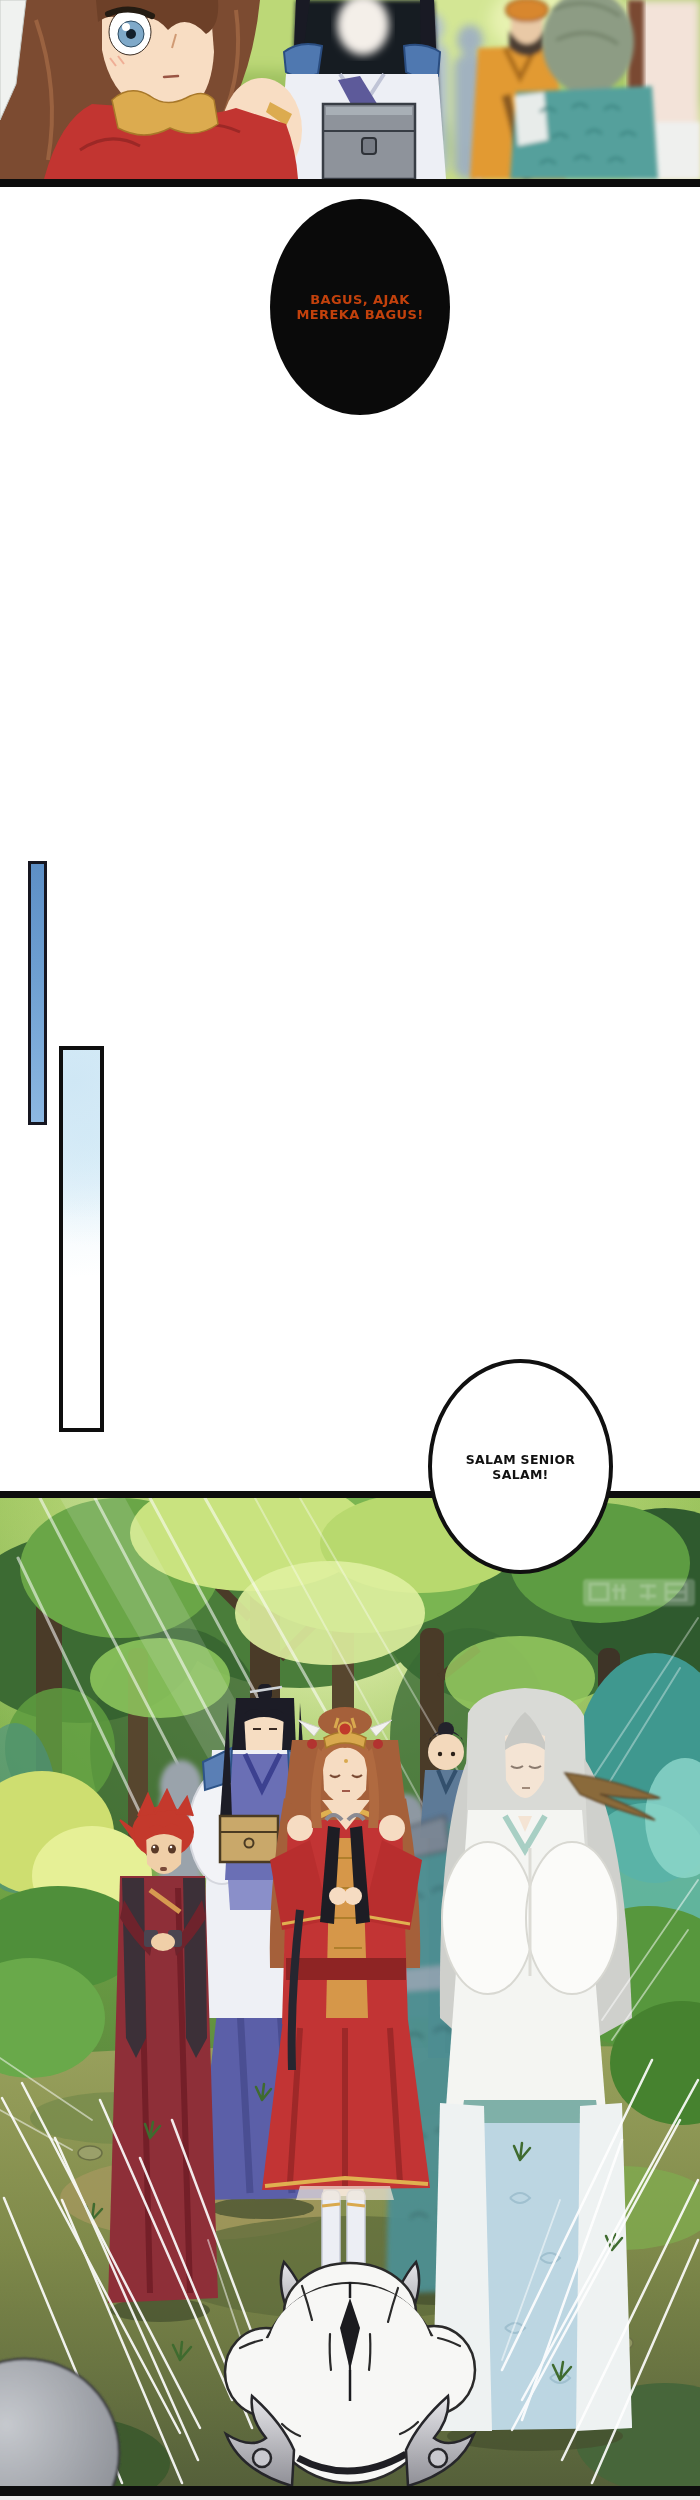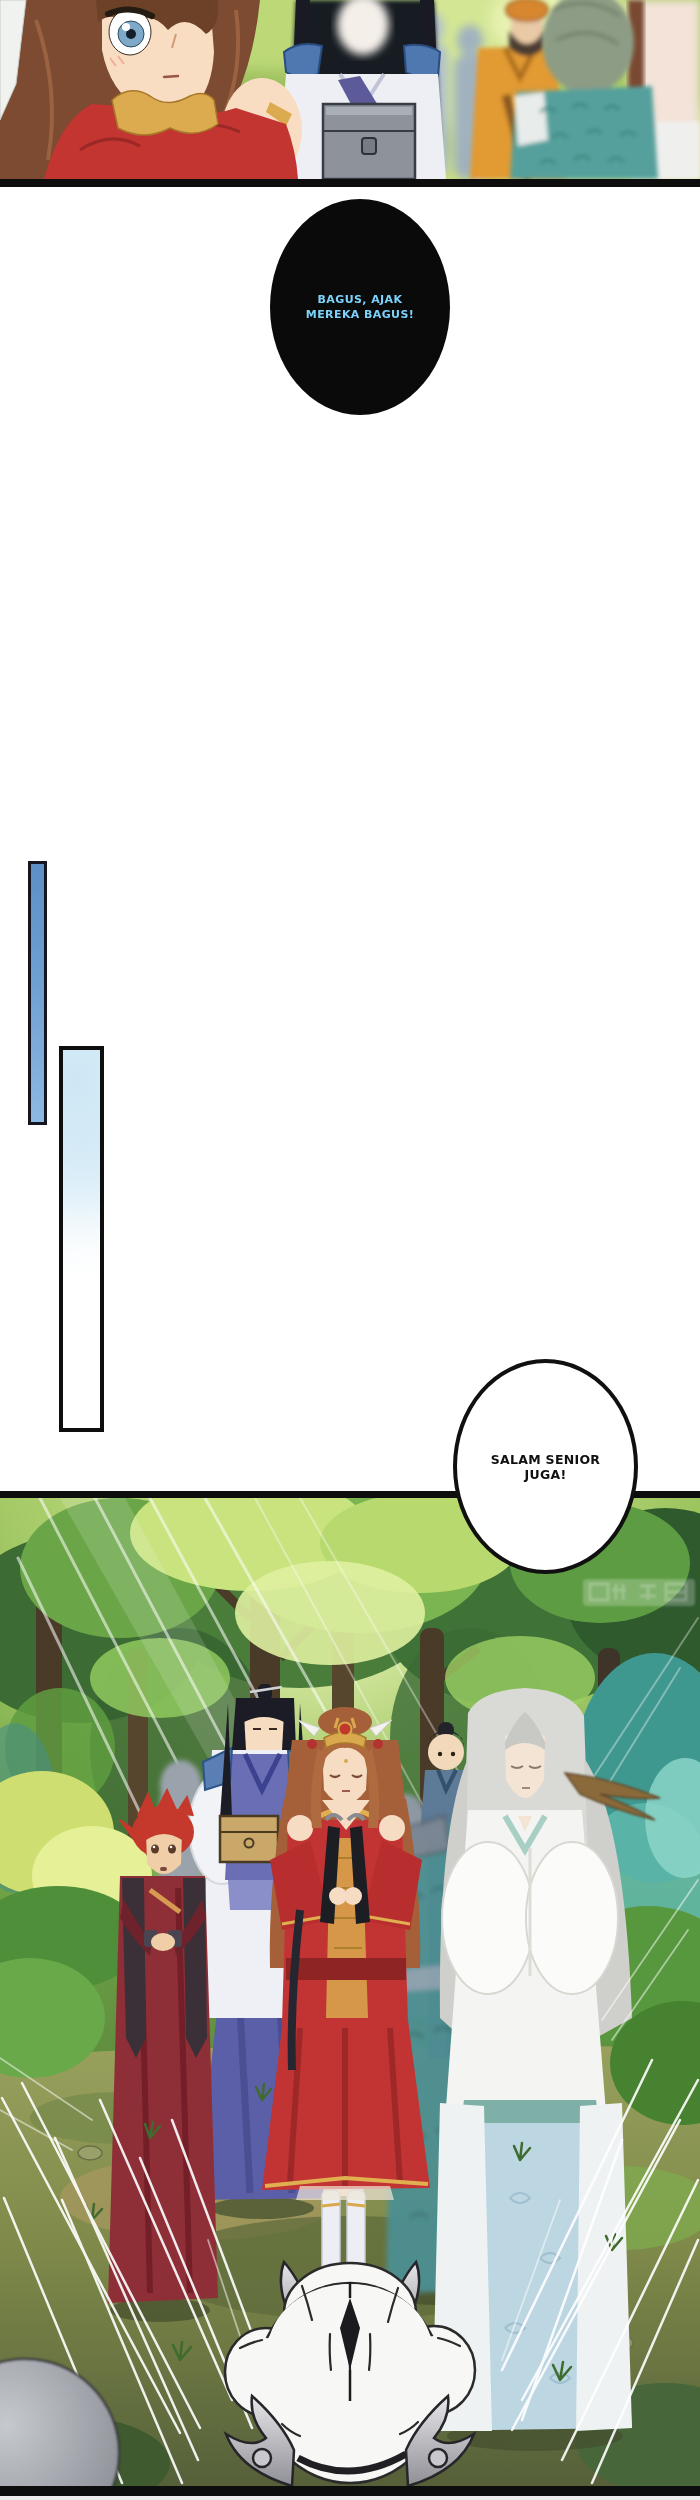--- a/index.html
+++ b/index.html
@@ -5,22 +5,22 @@
   html,body{margin:0;padding:0;background:#ffffff;}
   #page{position:relative;width:700px;height:2500px;background:#ffffff;overflow:hidden;
         font-family:"DejaVu Sans", sans-serif;}
   .panel{position:absolute;left:0;width:700px;box-sizing:border-box;background:#ffffff;}
   #panel-top{top:0;height:187px;border-bottom:8px solid #0d0d0d;}
   #panel-forest{top:1491px;height:1005px;border-top:7px solid #0d0d0d;border-bottom:10px solid #0d0d0d;}
   #bottom-strip{position:absolute;top:2496px;left:0;width:700px;height:4px;background:#ececec;}
   .bubble{position:absolute;display:flex;align-items:center;justify-content:center;
           text-align:center;border-radius:50%;z-index:6;}
   #bubble-shout{left:270px;top:199px;width:180px;height:216px;background:#0a0a0a;}
-  #bubble-shout .txt{color:#7dd3fc;font-size:11px;line-height:15px;font-weight:700;letter-spacing:.4px;}
-  #bubble-greeting{left:453px;top:1359px;width:177px;height:207px;background:#ffffff;border:4px solid #101010;}
+  #bubble-shout .txt{color:#c2410c;font-size:13px;line-height:15px;font-weight:700;letter-spacing:.4px;}
+  #bubble-greeting{left:428px;top:1359px;width:177px;height:207px;background:#ffffff;border:4px solid #101010;}
   #bubble-greeting .txt{color:#111111;font-size:12.5px;line-height:15px;font-weight:700;letter-spacing:.3px;}
   .vbar{position:absolute;box-sizing:border-box;}
   #bar-small{left:28px;top:861px;width:19px;height:264px;border:3px solid #161620;
              background:linear-gradient(180deg,#5d8fc6 0%,#6fa0d2 45%,#8db8e2 100%);}
   #bar-large{left:59px;top:1046px;width:45px;height:386px;border:4px solid #0e0e0e;
              background:
                radial-gradient(circle at 30% 8%, #cfe7f5 0%, rgba(207,231,245,0) 40%),
                radial-gradient(circle at 65% 22%, #d8edf8 0%, rgba(216,237,248,0) 38%),
                linear-gradient(175deg,#d9ecf7 0%,#eaf5fb 28%,#ffffff 60%,#ffffff 100%);}
   svg{display:block;}
@@ -146,21 +146,21 @@
       <div>MEREKA BAGUS!</div>
     </div>
   </div>
 
   <div class="vbar" id="bar-small"></div>
   <div class="vbar" id="bar-large"></div>
 
   <div class="bubble" id="bubble-greeting">
     <div class="txt">
       <div>SALAM SENIOR</div>
-      <div>JUGA!</div>
+      <div>SALAM!</div>
     </div>
   </div>
 
   <div class="panel" id="panel-forest">
     <svg width="700" height="988" viewBox="0 0 700 988">
       <defs>
         <linearGradient id="gBg" x1="0" y1="0" x2="0" y2="1">
           <stop offset="0" stop-color="#9cc45e"></stop>
             <stop offset=".35" stop-color="#74a846"></stop>
           <stop offset=".6" stop-color="#5c8a3e"></stop>

